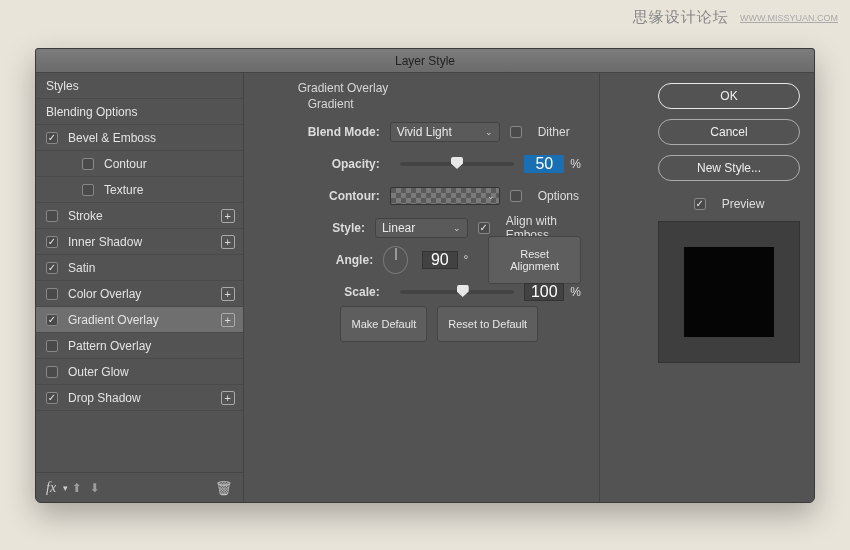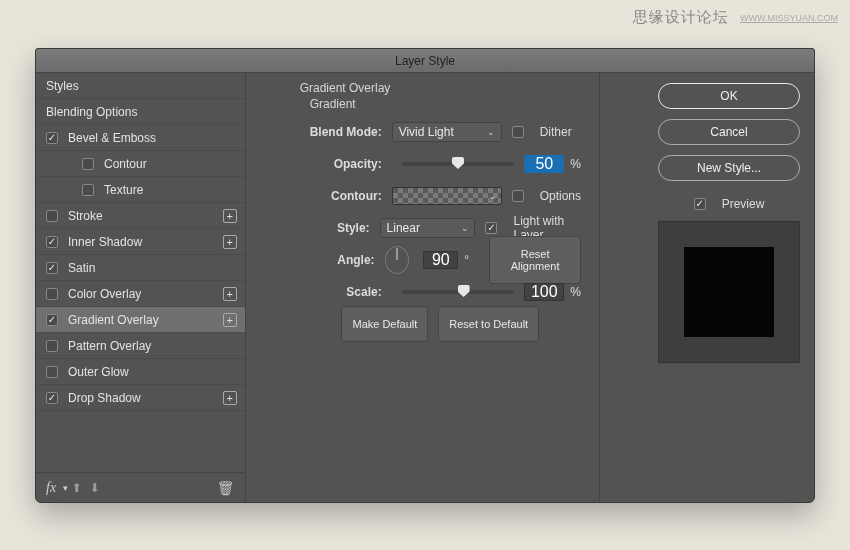--- a/index.html
+++ b/index.html
@@ -165,21 +165,21 @@
       </div>
 
       <div class="row">
         <div class="lbl">Style:</div>
         <div class="select small">
           <span>Linear</span>
           <span class="caret">⌄</span>
         </div>
         <div class="check">
           <span class="cb chk"></span>
-          <span>Light with Layer</span>
+          <span>Align with Emboss</span>
         </div>
       </div>
 
       <div class="row">
         <div class="lbl">Angle:</div>
         <div class="inline">
           <div class="angle-dial"></div>
           <div class="numbox">90</div>
           <span>°</span>
           <button class="btn" style="margin-left:14px">Reset Alignment</button>

